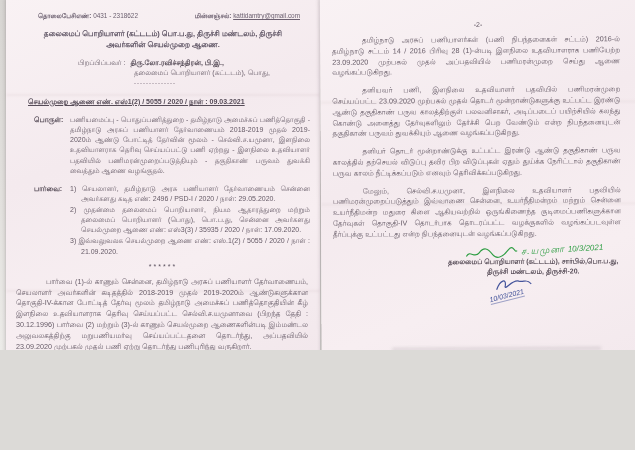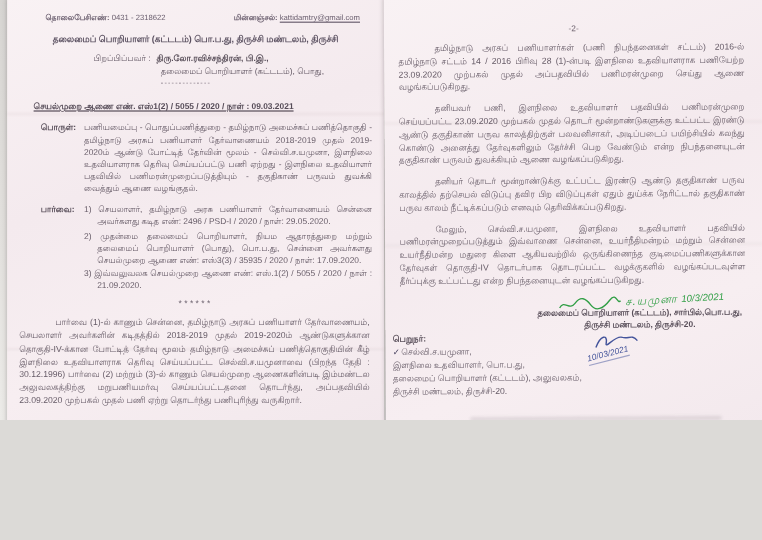--- a/index.html
+++ b/index.html
@@ -70,20 +70,21 @@
     <div class="crease" style="top:96px"></div>
     <div class="crease" style="top:292px"></div>
 
     <div class="hdr-row">
       <span><b>தொலைபேசிஎண்:</b> <span>0431 - 2318622</span></span>
       <span><b>மின்னஞ்சல்:</b> <span class="email">kattidamtry@gmail.com</span></span>
     </div>
 
     <div class="title">
       <div>தலைமைப் பொறியாளர் (கட்டடம்) பொ.ப.து, திருச்சி மண்டலம், திருச்சி</div>
+      <div>அவர்களின் செயல்முறை ஆணை.</div>
     </div>
 
     <div class="issuer">
       <div class="issuer-top">
         <span>பிறப்பிப்பவர் :</span>
         <span class="issuer-name">திரு.லோ.ரவிச்சந்திரன், பி.இ.,</span>
       </div>
       <div class="issuer-role">தலைமைப் பொறியாளர் (கட்டடம்), பொது,</div>
       <div class="issuer-div">--------------</div>
     </div>
@@ -136,27 +137,20 @@
         <div>திருச்சி மண்டலம், திருச்சி-20.</div>
       </div>
 
       <div class="blue-sign">
         <svg width="40" height="16" viewBox="0 0 40 16">
           <path d="M3 12 C8 2, 14 2, 12 9 C10 15, 20 3, 26 6 C31 8, 34 4, 38 10" fill="none" stroke="#44549b" stroke-width="1.2"></path>
         </svg>
       </div>
       <div class="blue-date">10/03/2021</div>
 
-      <div class="recipient">
-        <div class="recipient-label">பெறுநர்:</div>
-        <div><span class="tick">✓</span><span>செல்வி.ச.யமுனா,</span></div>
-        <div>இளநிலை உதவியாளர், பொ.ப.து,</div>
-        <div>தலைமைப் பொறியாளர் (கட்டடம்), அலுவலகம்,</div>
-        <div>திருச்சி மண்டலம், திருச்சி-20.</div>
-      </div>
     </div>
 
     <div class="bleed" style="left:70px; top:350px; width:210px; height:4px"></div>
     <div class="bleed" style="left:60px; top:362px; width:230px; height:4px"></div>
     <div class="bleed" style="left:60px; top:374px; width:225px; height:4px"></div>
     <div class="bleed" style="left:60px; top:386px; width:90px; height:4px"></div>
   </div>
 
 </div>
 

